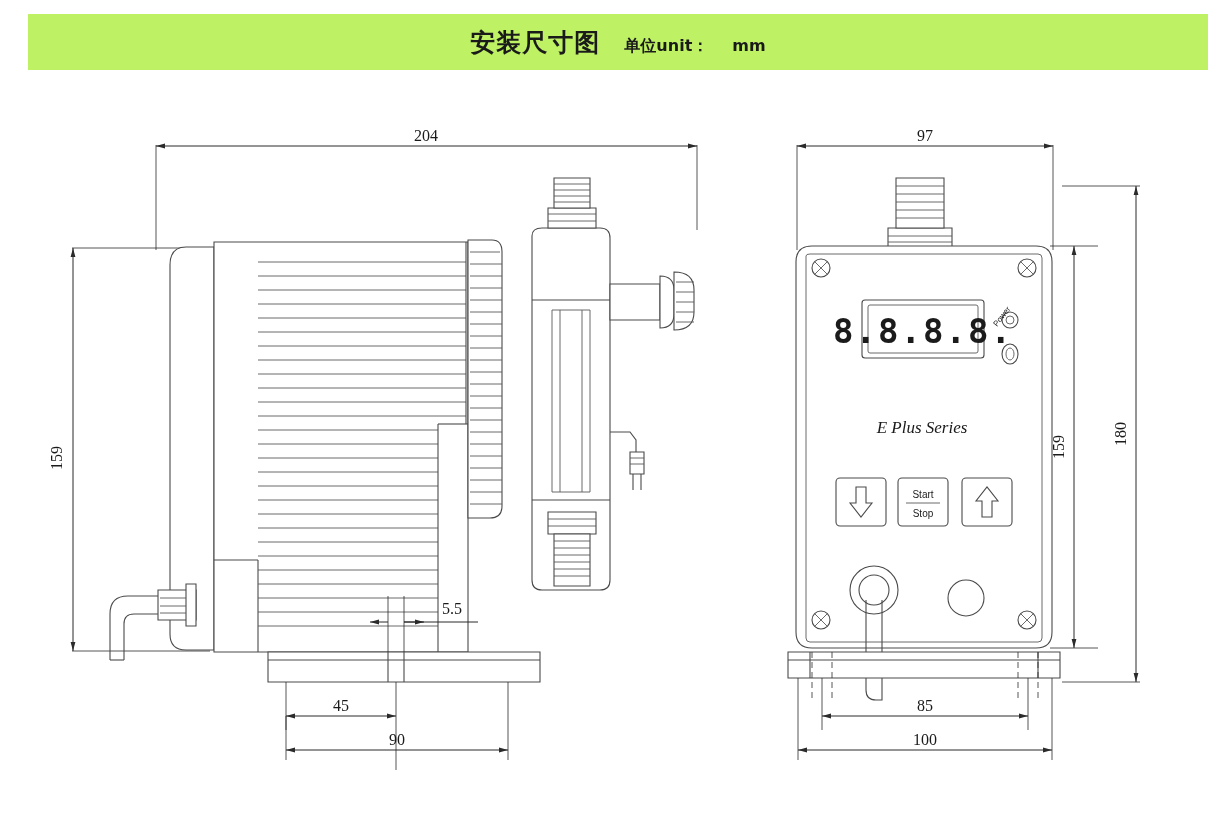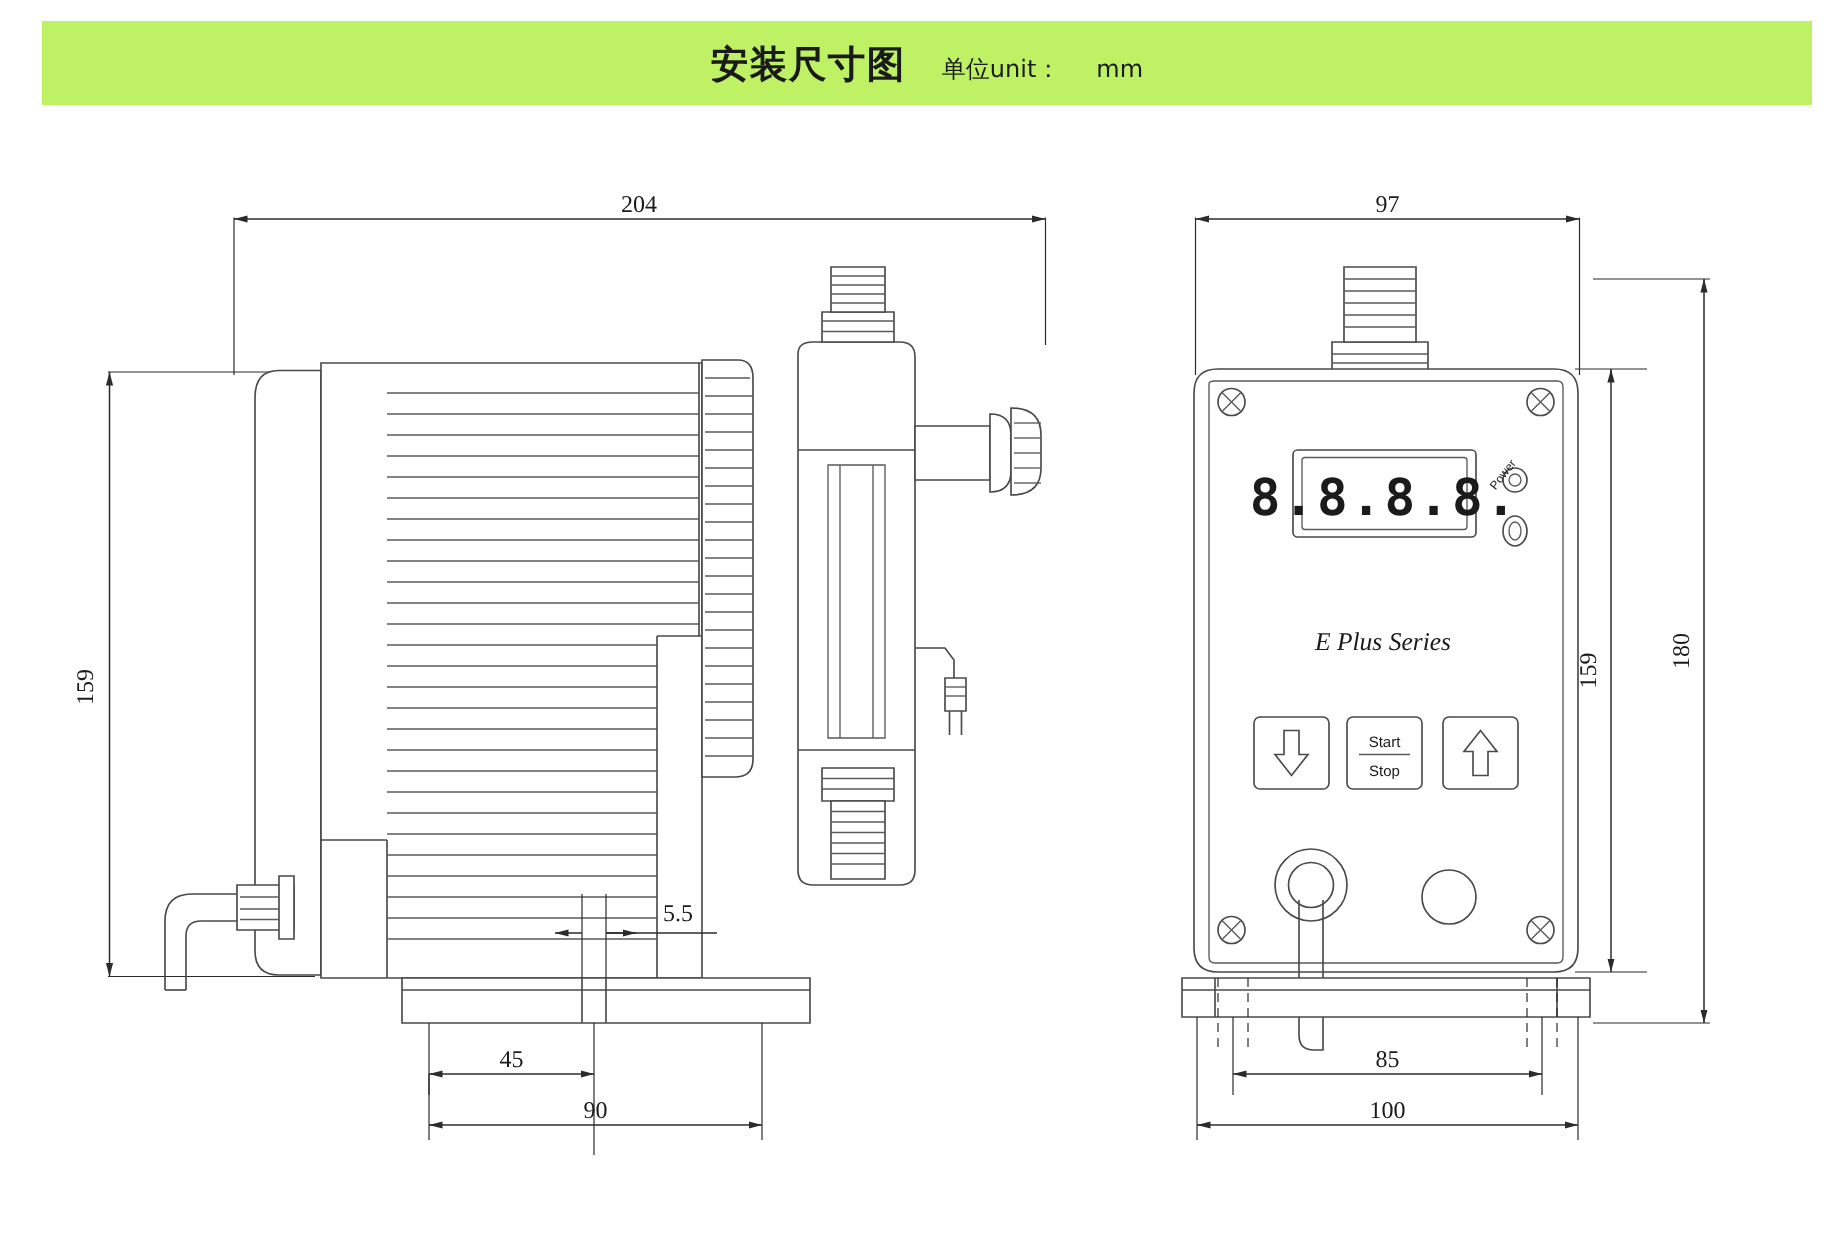--- a/index.html
+++ b/index.html
@@ -47,21 +47,21 @@
   }
   .banner-en {
     font-family: "Liberation Serif", serif;
     font-size: 27px;
     font-weight: 400;
     letter-spacing: 1.5px;
   }
   .banner-unit {
     font-family: "DejaVu Sans", sans-serif;
     font-size: 16px;
-    font-weight: 400;
+    font-weight: 700;
     margin-left: 14px;
   }
 
   
   svg.draw {
     position: absolute;
     left: 0;
     top: 0;
     width: 1223px;
     height: 831px;

